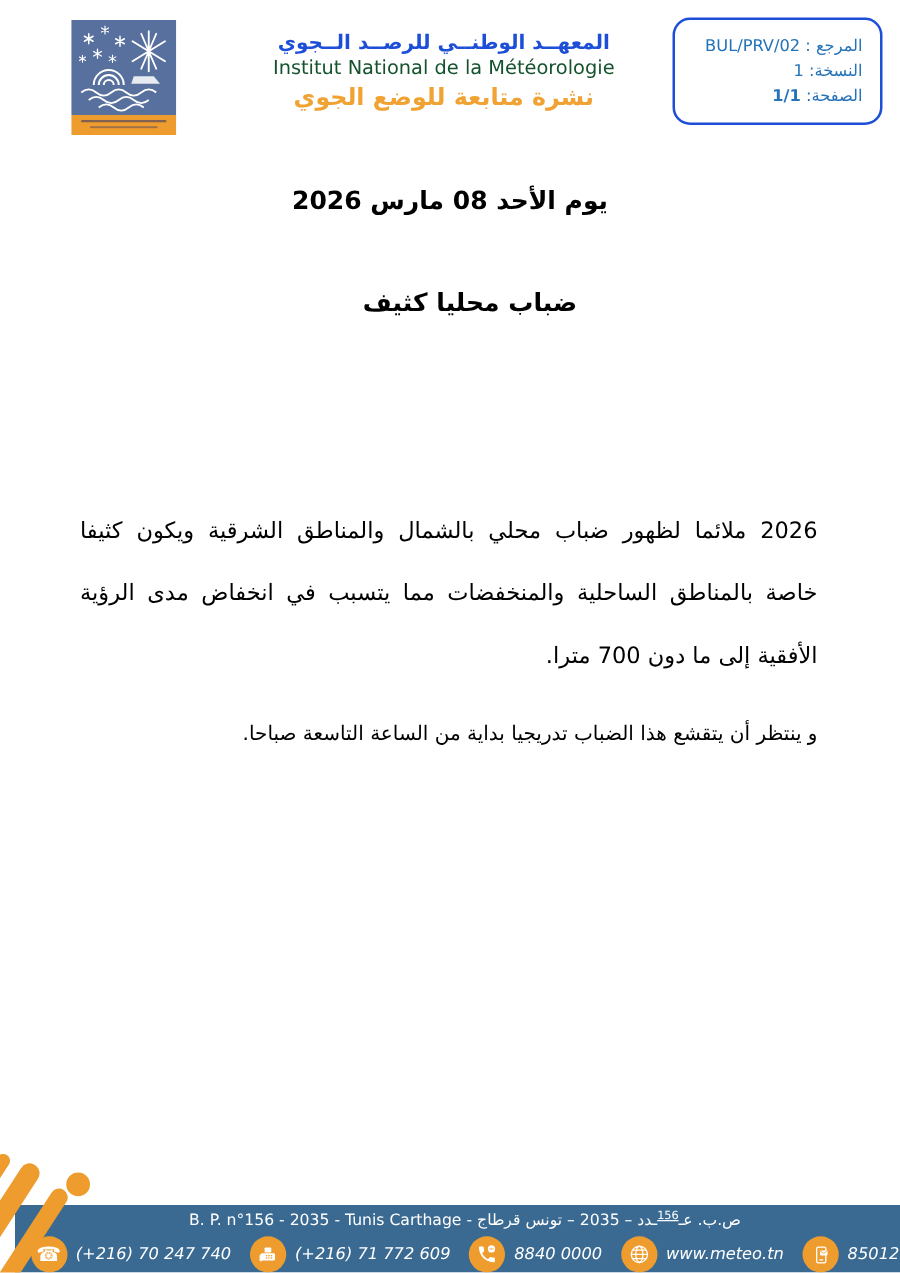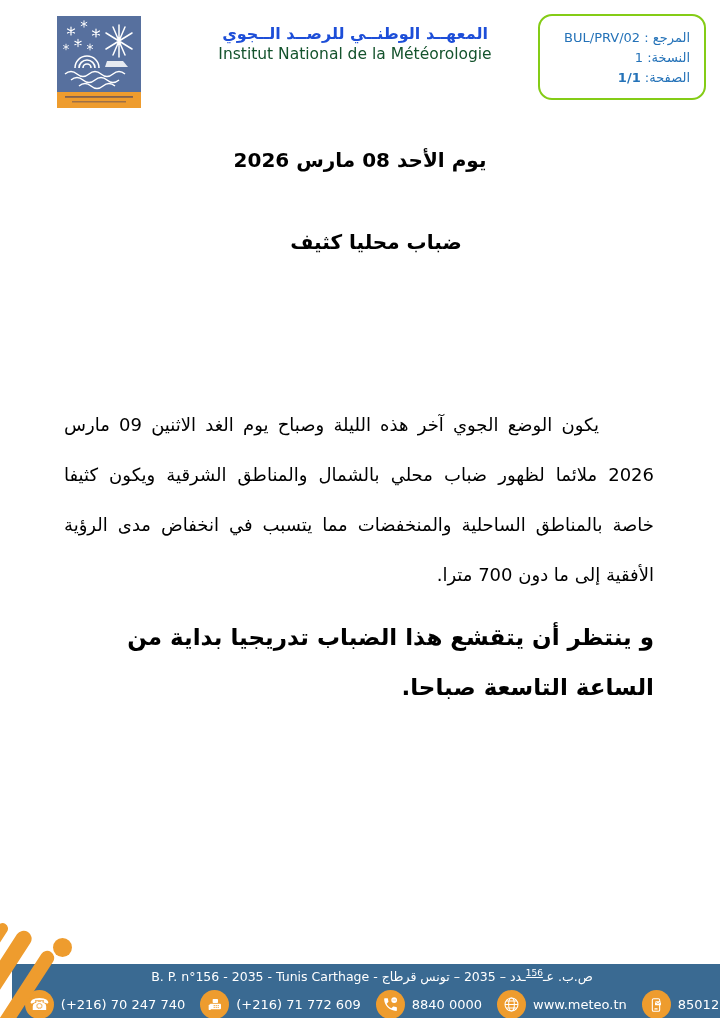--- a/index.html
+++ b/index.html
@@ -7,47 +7,47 @@
   .page { position:relative; width:720px; height:1018px; background:#fff; overflow:hidden; margin:0 auto; }
 
   
   .logo { position:absolute; left:57px; top:16px; width:84px; height:92px; }
   .header-center { position:absolute; left:160px; top:24px; width:390px; text-align:center; }
   .org-ar { color:#1d4ed8; font-size:16px; font-weight:bold; direction:rtl; }
   .org-fr { color:#14532d; font-size:15.5px; margin-top:2px; }
   .bulletin-title { color:#f0a232; font-size:19px; font-weight:bold; direction:rtl; margin-top:4px; }
 
   .ref-box { position:absolute; left:538px; top:14px; width:168px; height:86px;
-             border:2px solid #84cc16; border-radius:14px; padding:12px 14px 0 8px;
+             border:2px solid #1d4ed8; border-radius:14px; padding:12px 14px 0 8px;
              direction:rtl; text-align:right; color:#2472b8; font-size:13px; line-height:1.55; }
   .ref-line .val-ltr { direction:ltr; unicode-bidi:isolate; }
   .ref-line .bold { font-weight:bold; }
 
   
   .date-line { position:absolute; top:148px; left:0; width:100%; text-align:center;
                font-size:20px; font-weight:bold; direction:rtl; color:#000; }
   .subject-line { position:absolute; top:230px; left:16px; width:100%; text-align:center;
                   font-size:20px; font-weight:bold; direction:rtl; color:#000; }
 
   .body-text { position:absolute; top:400px; right:66px; left:64px; direction:rtl; color:#000; }
   .body-line { font-size:18px; line-height:50px; text-align:justify; text-align-last:justify; }
   .body-line.first { padding-right:55px; }
   .body-line.last { text-align:right; text-align-last:right; }
-  .paragraph-2 { font-size:23px; line-height:50px; text-align:right; margin-top:12px;font-weight:bold; }
+  .paragraph-2 { font-size:16px; line-height:50px; text-align:right; margin-top:12px; }
 
   
   .footer-band { position:absolute; left:0; bottom:0; width:720px; height:54px;
                  background:#3a6a92; z-index:1;margin-left:12px; }
   .footer-address { margin-top:4px; text-align:center; color:#fff; font-size:12.5px;
                     direction:rtl; }
   .footer-address .addr-sup { vertical-align:super; font-size:9px; text-decoration:underline; }
   .footer-address .addr-latin { direction:ltr; unicode-bidi:isolate; }
   .contacts { display:flex; justify-content:center; align-items:center; gap:15px;
               margin-top:6px; direction:ltr; }
-  .contact { display:flex; align-items:center; gap:7px; color:#fff; font-size:13px; white-space:nowrap; }
+  .contact { display:flex; align-items:center; gap:7px; color:#fff; font-size:13px; white-space:nowrap;font-style:italic; }
   .cicon { width:29px; height:29px; border-radius:50%; background:#ee9c2e; color:#fff;
            display:flex; align-items:center; justify-content:center; font-size:16px; flex:0 0 auto; }
 
   
   .stripes { position:absolute; left:0; top:905px; width:180px; height:113px; z-index:2; pointer-events:none; }
   .stripe { position:absolute; background:#ee9c2e; border-radius:99px; transform-origin:top center; }
   .s1 { left:0px;  top:19px; width:11px; height:135px; transform:rotate(33deg); }
   .s2 { left:20px; top:27px; width:16px; height:165px; transform:rotate(33deg); }
   .s3 { left:44px; top:47px; width:14px; height:112px; transform:rotate(33deg); }
   .dot { position:absolute; left:53px; top:33px; width:19px; height:19px; border-radius:50%; background:#ee9c2e; }
@@ -87,20 +87,21 @@
       </g>
       <rect y="76" width="84" height="16" fill="#ee9c2e"></rect>
       <rect x="8" y="80" width="68" height="1.8" fill="#3b3b66" opacity=".6"></rect>
       <rect x="15" y="85" width="54" height="1.5" fill="#3b3b66" opacity=".45"></rect>
     </svg>
   </div>
 
   <div class="header-center">
     <div class="org-ar">المعهــد الوطنــي للرصــد الــجوي</div>
     <div class="org-fr">Institut National de la Météorologie</div>
+    <div class="bulletin-title">نشرة متابعة للوضع الجوي</div>
   </div>
 
   <div class="ref-box">
     <div class="ref-line">
       <span>المرجع :</span>
       <span class="val-ltr">BUL/PRV/02</span>
     </div>
     <div class="ref-line">
       <span>النسخة:</span>
       <span>1</span>
@@ -108,21 +109,20 @@
     <div class="ref-line">
       <span>الصفحة:</span>
       <span class="bold">1/1</span>
     </div>
   </div>
 
   <div class="date-line">يوم الأحد 08 مارس 2026</div>
   <div class="subject-line">ضباب محليا كثيف</div>
 
   <div class="body-text">
-    <div class="body-line first">يكون الوضع الجوي آخر هذه الليلة وصباح يوم الغد الاثنين 09 مارس</div>
     <div class="body-line">2026 ملائما لظهور ضباب محلي بالشمال والمناطق الشرقية ويكون كثيفا</div>
     <div class="body-line">خاصة بالمناطق الساحلية والمنخفضات مما يتسبب في انخفاض مدى الرؤية</div>
     <div class="body-line last">الأفقية إلى ما دون 700 مترا.</div>
     <div class="paragraph-2">و ينتظر أن يتقشع هذا الضباب تدريجيا بداية من الساعة التاسعة صباحا.</div>
   </div>
 
   <div class="stripes">
     <div class="stripe s1"></div>
     <div class="stripe s2"></div>
     <div class="stripe s3"></div>

